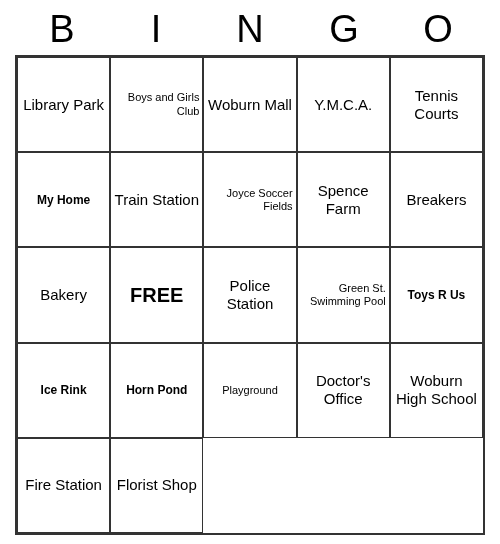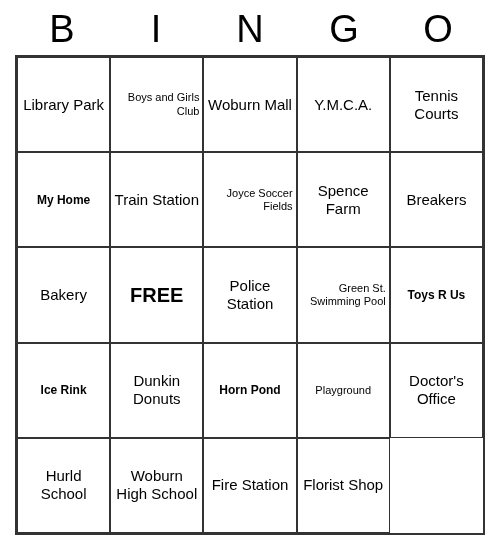--- a/index.html
+++ b/index.html
@@ -93,21 +93,19 @@
     <div class="bingo-cell medium-text">Train Station</div>
     <div class="bingo-cell small-text">Joyce Soccer Fields</div>
     <div class="bingo-cell medium-text">Spence Farm</div>
     <div class="bingo-cell medium-text">Breakers</div>
     <div class="bingo-cell medium-text">Bakery</div>
     <div class="bingo-cell free">FREE</div>
     <div class="bingo-cell medium-text">Police Station</div>
     <div class="bingo-cell small-text">Green St. Swimming Pool</div>
     <div class="bingo-cell large-text">Toys R Us</div>
     <div class="bingo-cell large-text">Ice Rink</div>
-    <div class="bingo-cell medium-text">Dunkin Donuts</div>
     <div class="bingo-cell large-text">Horn Pond</div>
     <div class="bingo-cell small-text">Playground</div>
     <div class="bingo-cell medium-text">Doctor's Office</div>
-    <div class="bingo-cell medium-text">Hurld School</div>
     <div class="bingo-cell medium-text">Woburn High School</div>
     <div class="bingo-cell medium-text">Fire Station</div>
     <div class="bingo-cell medium-text">Florist Shop</div>
   </div>
 
 </body></html>

